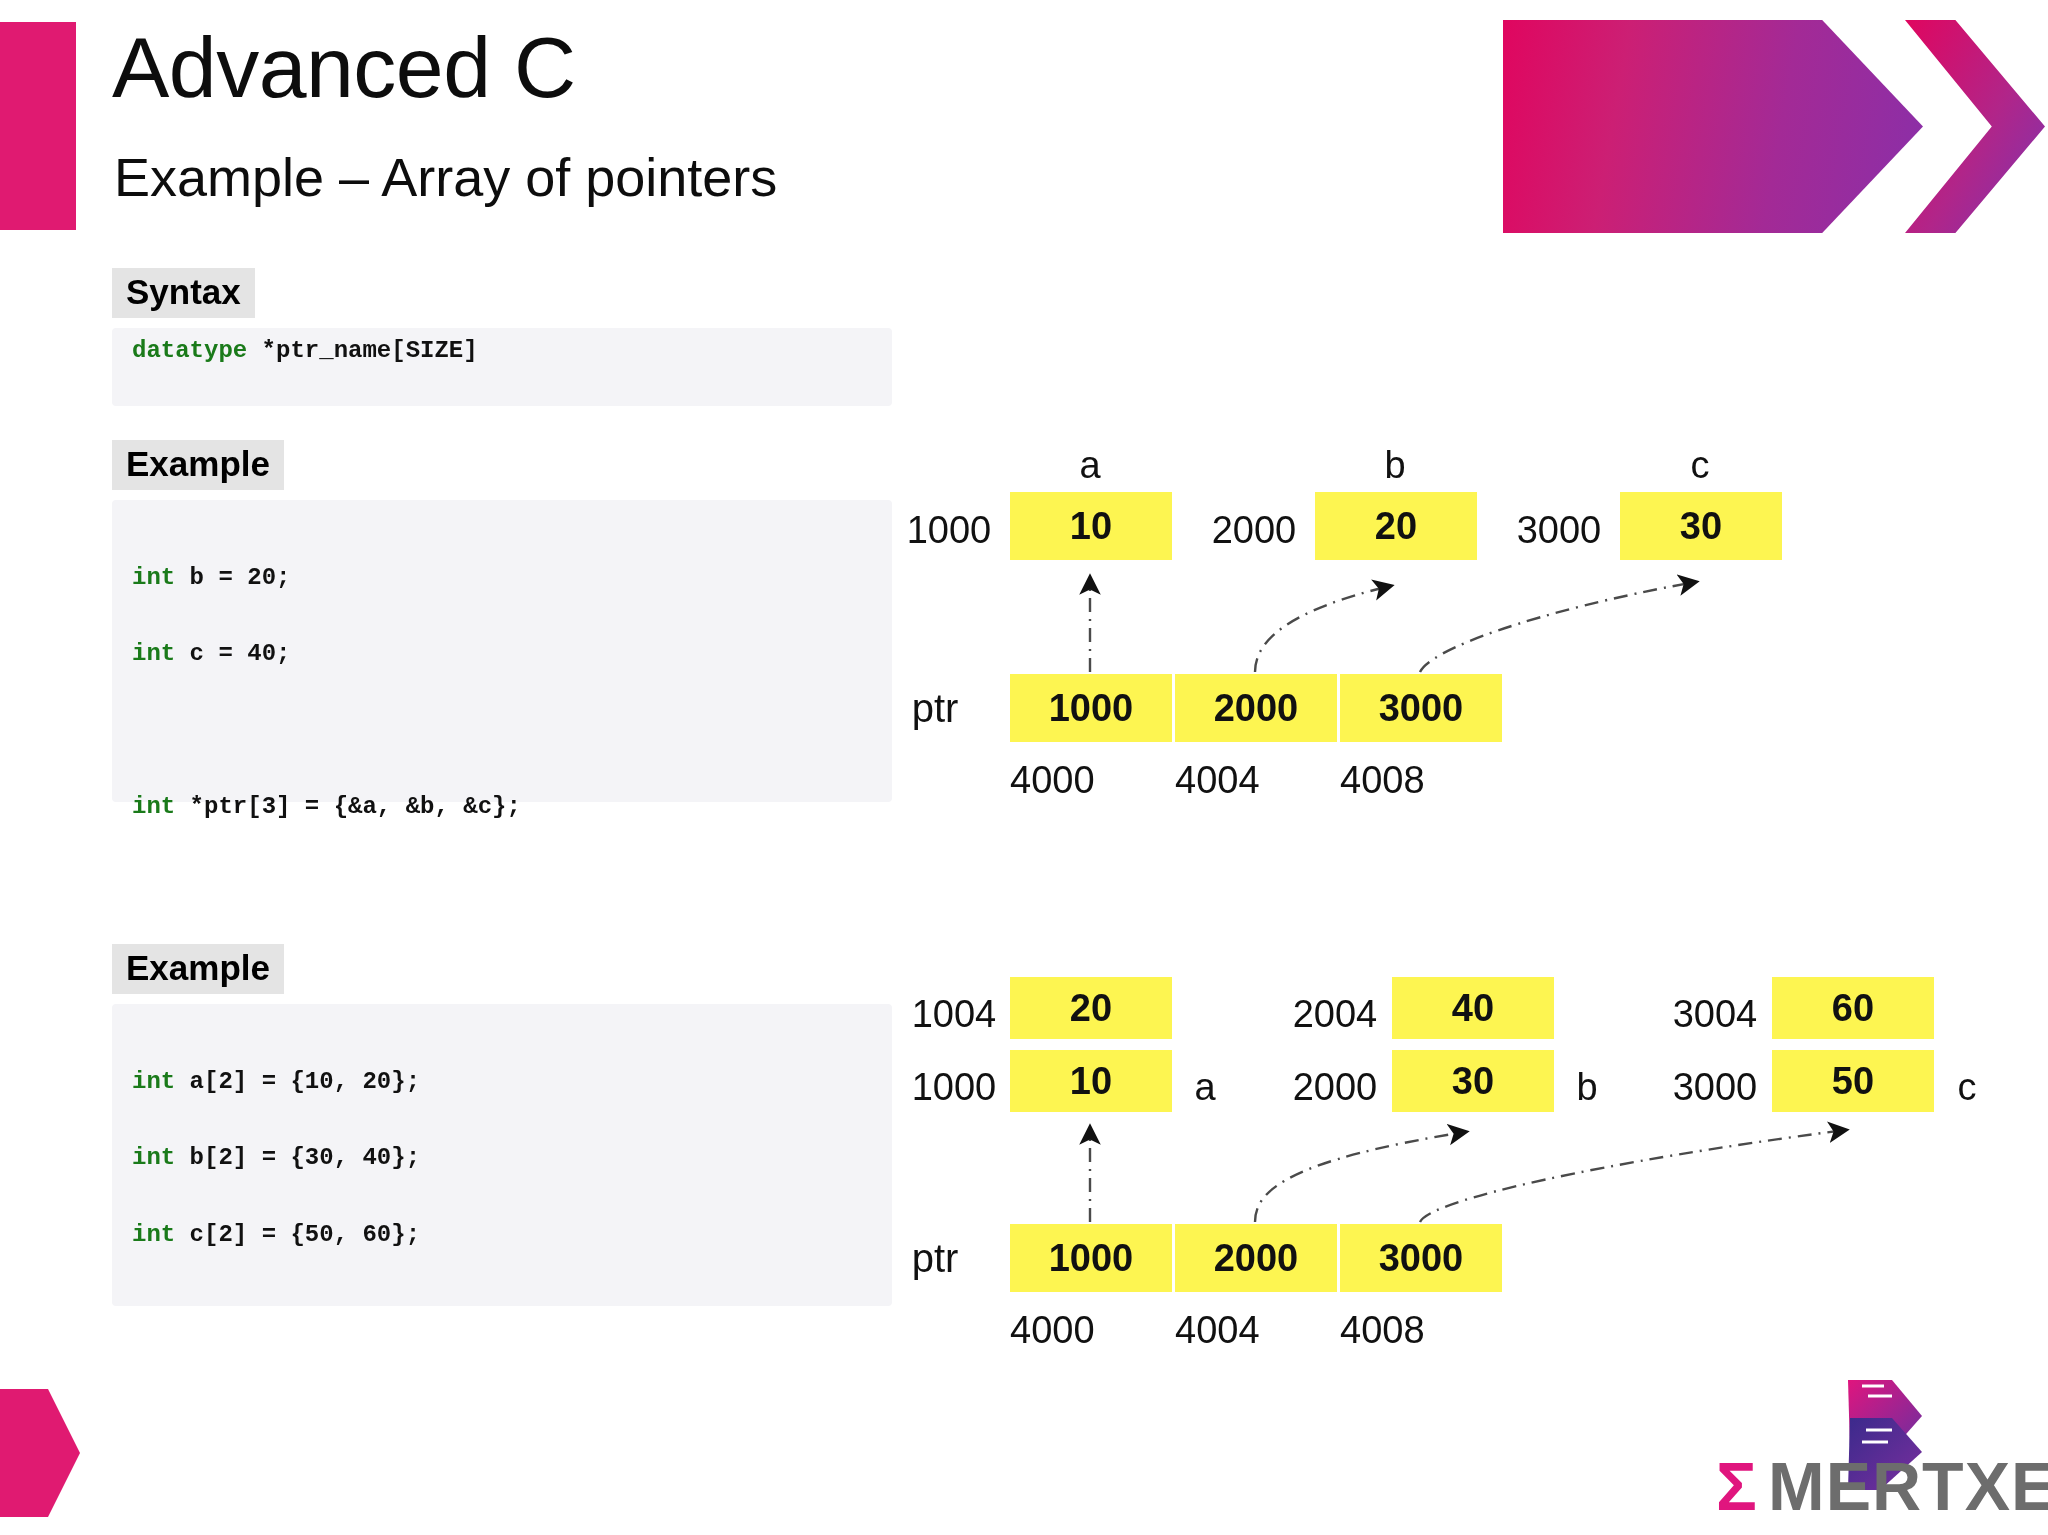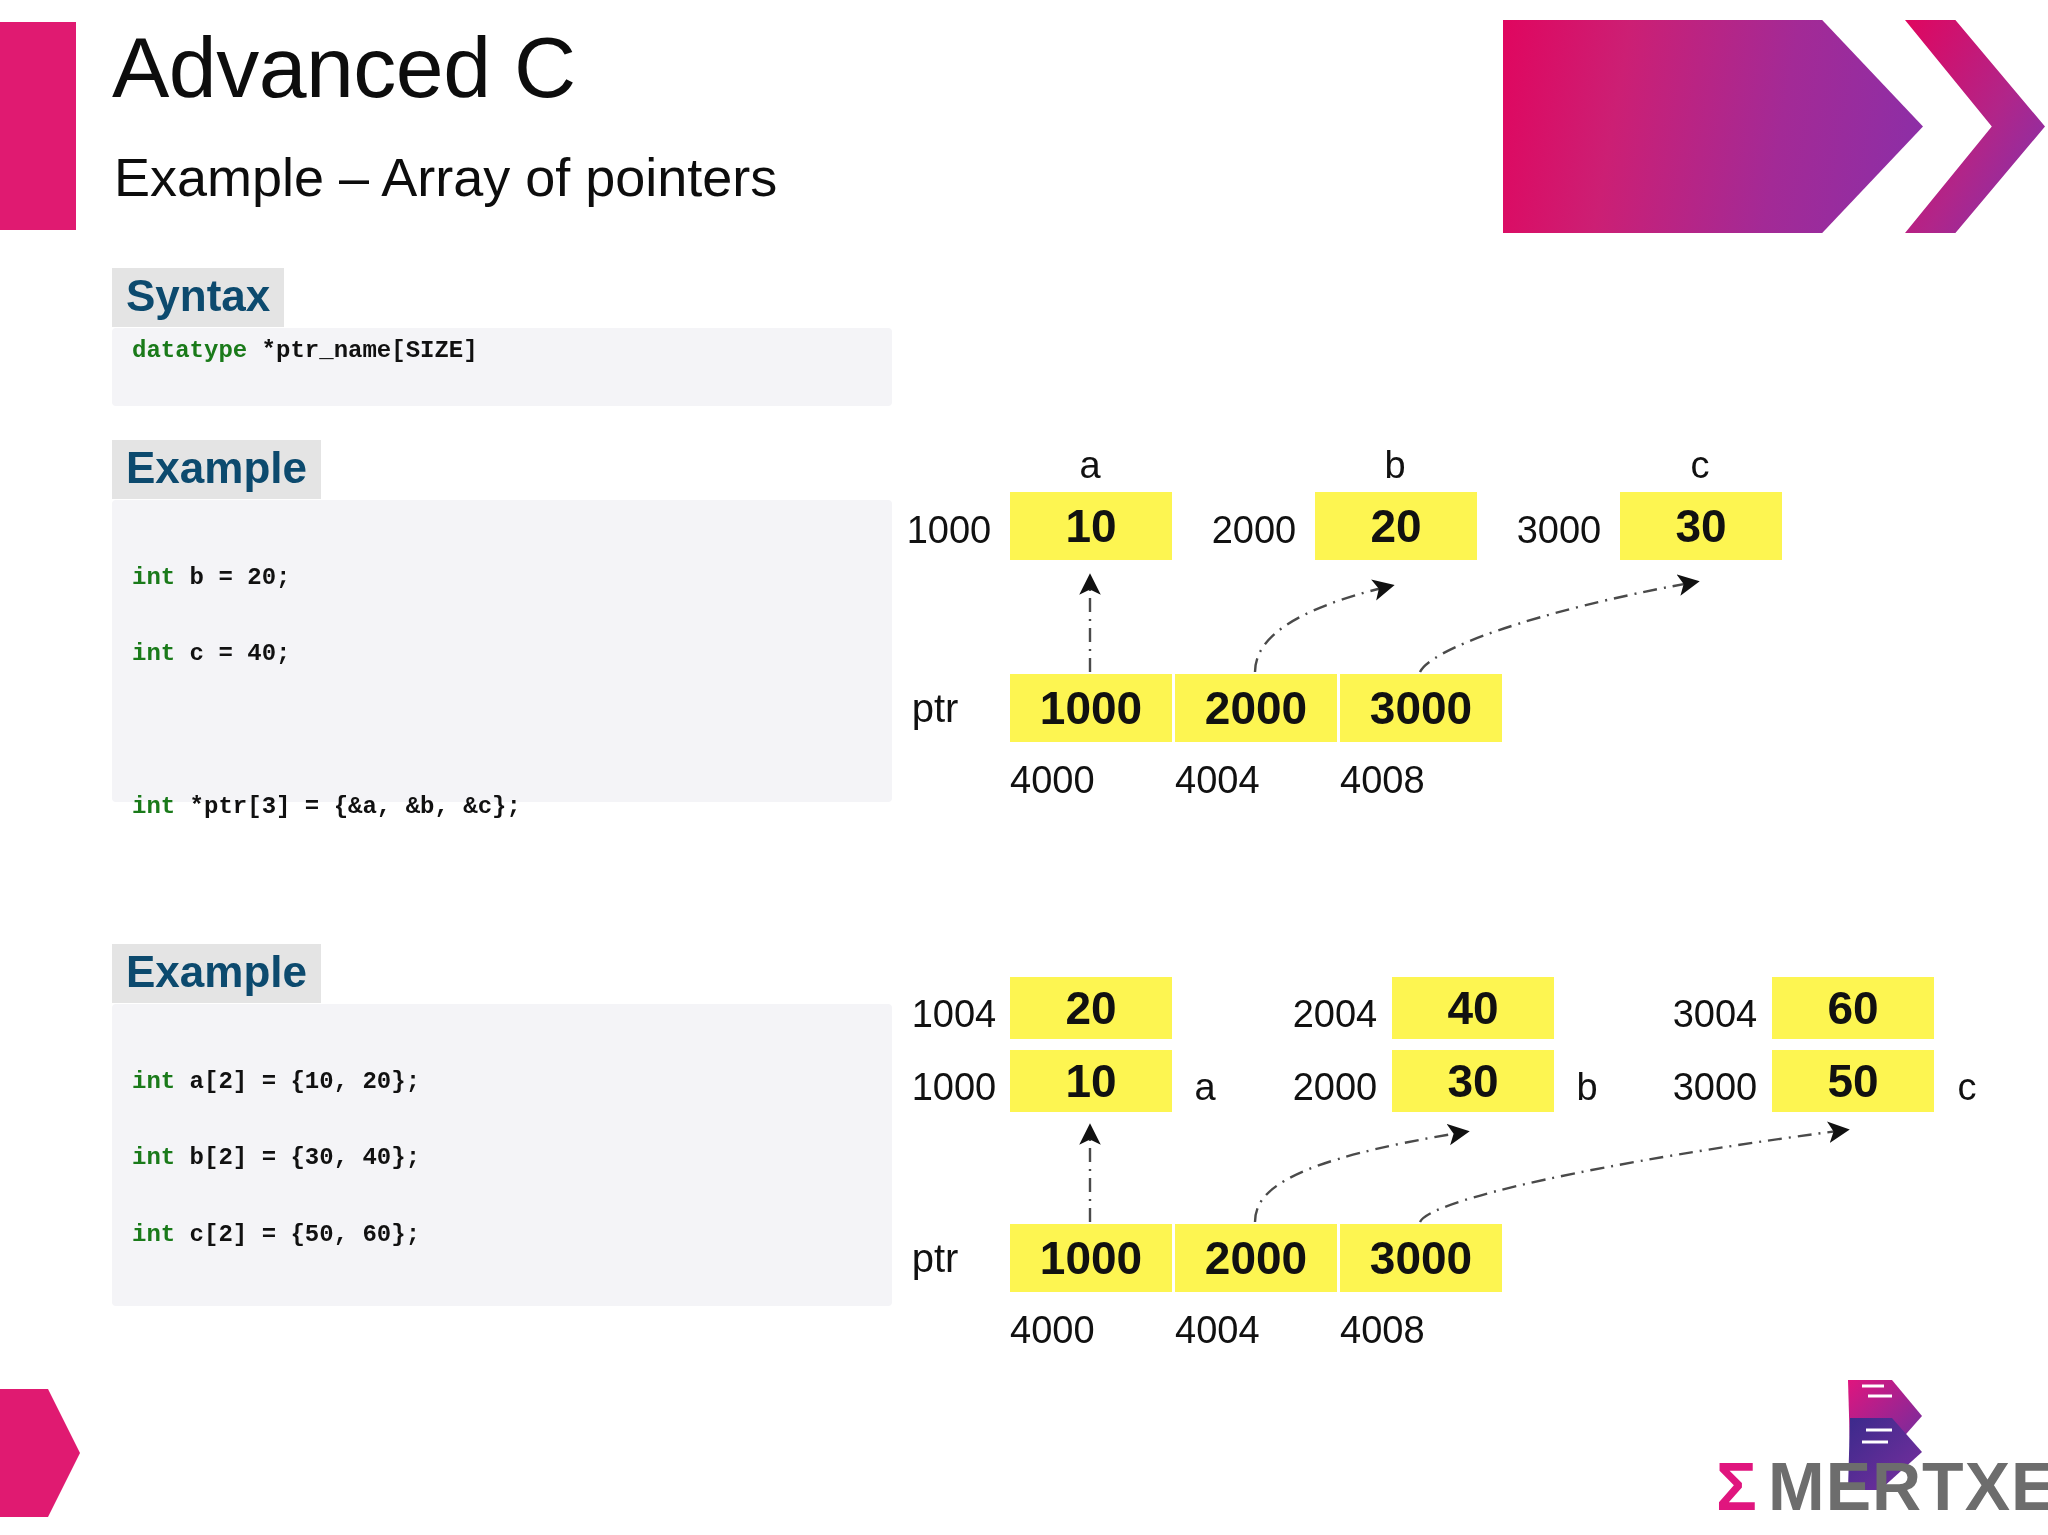--- a/index.html
+++ b/index.html
@@ -21,30 +21,30 @@
           background:linear-gradient(120deg,#e0065f 0%,#b12589 55%,#7c34b0 100%);
           clip-path:polygon(0 0,36% 0,100% 50%,36% 100%,0 100%,62% 50%);}
 
   
   .title{position:absolute;left:112px;top:24px;font-size:86px;line-height:1;
          color:#0d0d0d;letter-spacing:-.5px;font-weight:400;}
   .subtitle{position:absolute;left:114px;top:150px;font-size:54px;line-height:1;
             color:#0d0d0d;font-weight:400;}
 
   
-  .chip{position:absolute;background:#e4e4e4;color:#0c4a6e;font-size:44px;font-weight:700;
+  .chip{position:absolute;background:#e4e4e4;color:#000000;font-size:35px;font-weight:700;
         padding:6px 14px 9px 14px;line-height:1;}
   .code{position:absolute;background:#f4f4f7;border-radius:4px;
         font-family:"Liberation Mono", monospace;font-size:24px;font-weight:700;
         color:#111;line-height:1.06;padding:14px 20px 16px 20px;white-space:pre;}
   .kw{color:#1a7a1a;}
 
   
   .cell{position:absolute;background:#fdf551;display:flex;align-items:center;
-        justify-content:center;font-size:46px;font-weight:700;color:#111;}
+        justify-content:center;font-size:38px;font-weight:700;color:#111;}
   .lbl{position:absolute;font-size:38px;color:#111;font-weight:400;
        display:flex;align-items:center;justify-content:center;}
   .lbl.big{font-size:40px;text-align:center;}
   svg.arrows{position:absolute;left:0;top:0;width:2048px;height:1535px;
              pointer-events:none;overflow:visible;}
 
   
   .logo{position:absolute;left:1716px;top:1378px;width:320px;height:150px;}
   .logo-text{position:absolute;left:52px;top:74px;font-size:68px;font-weight:700;
              color:#6d6d6d;letter-spacing:1px;line-height:1;}

